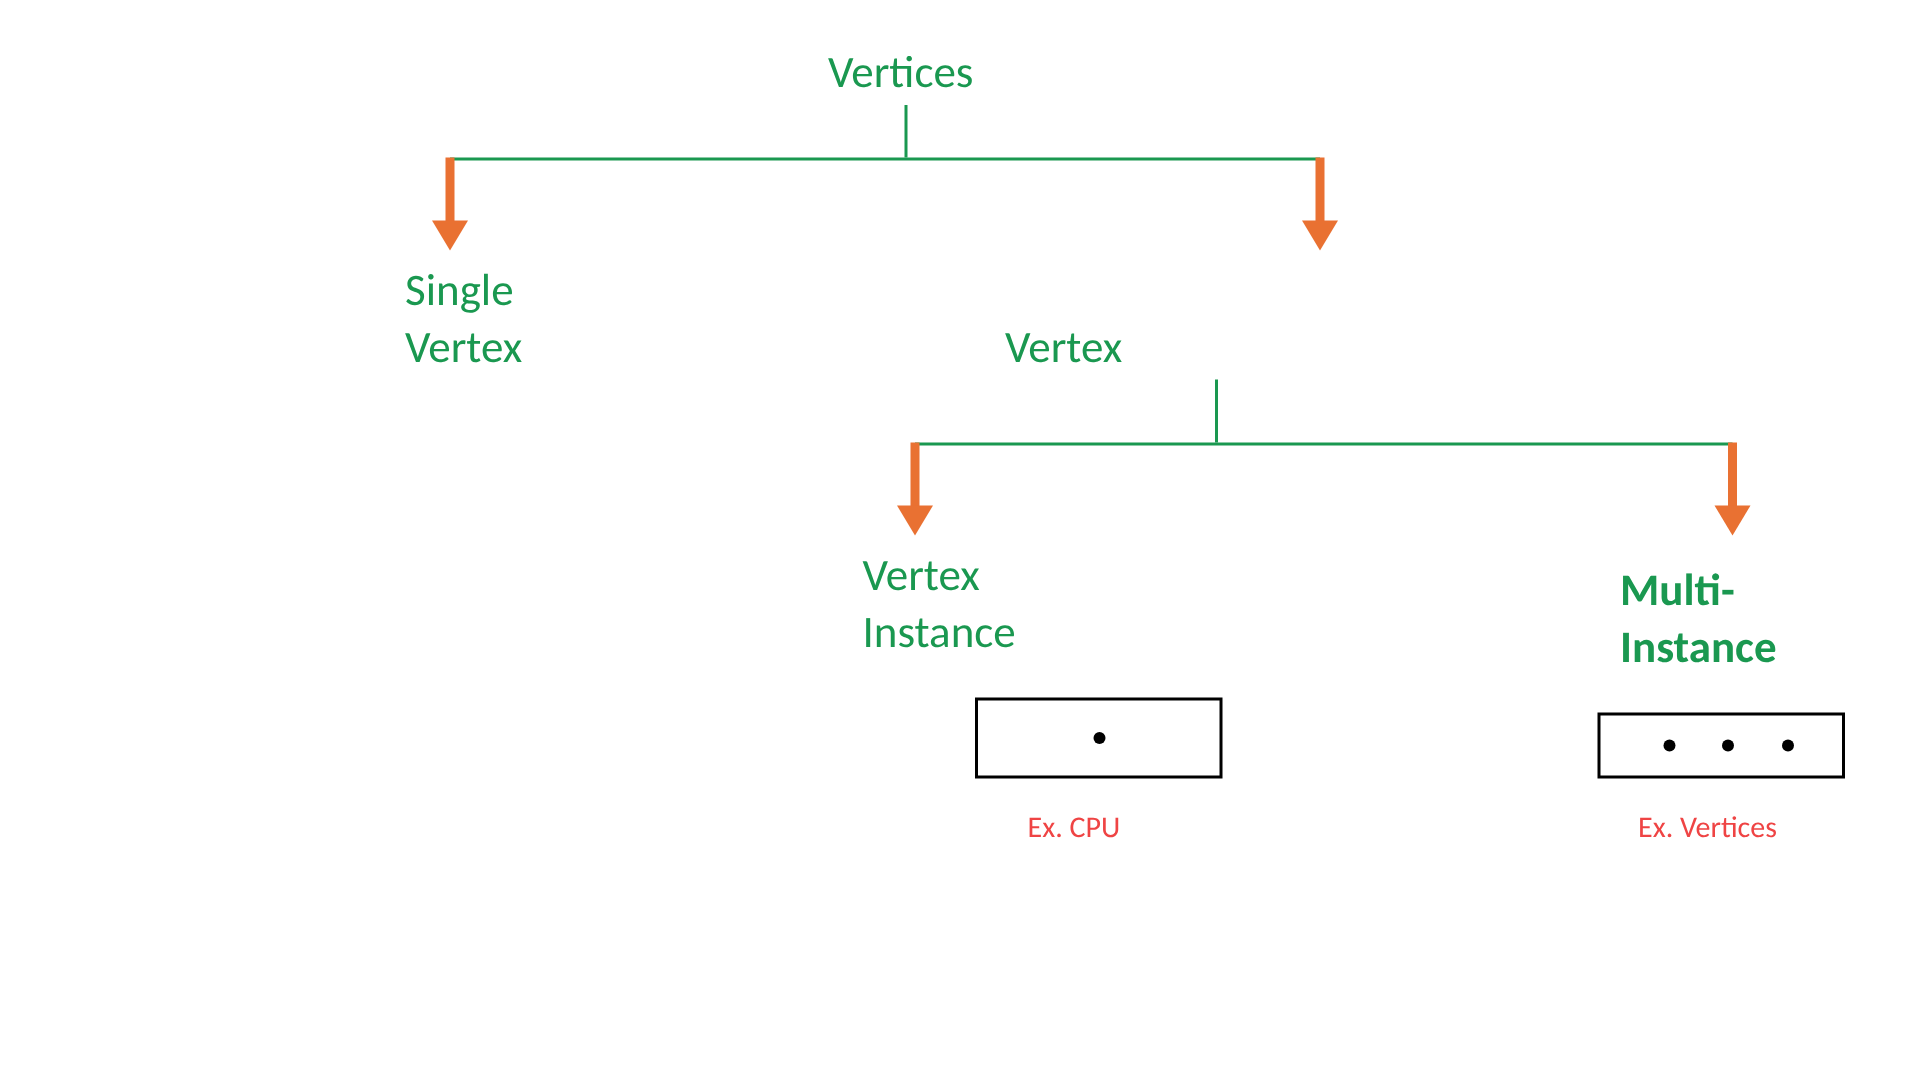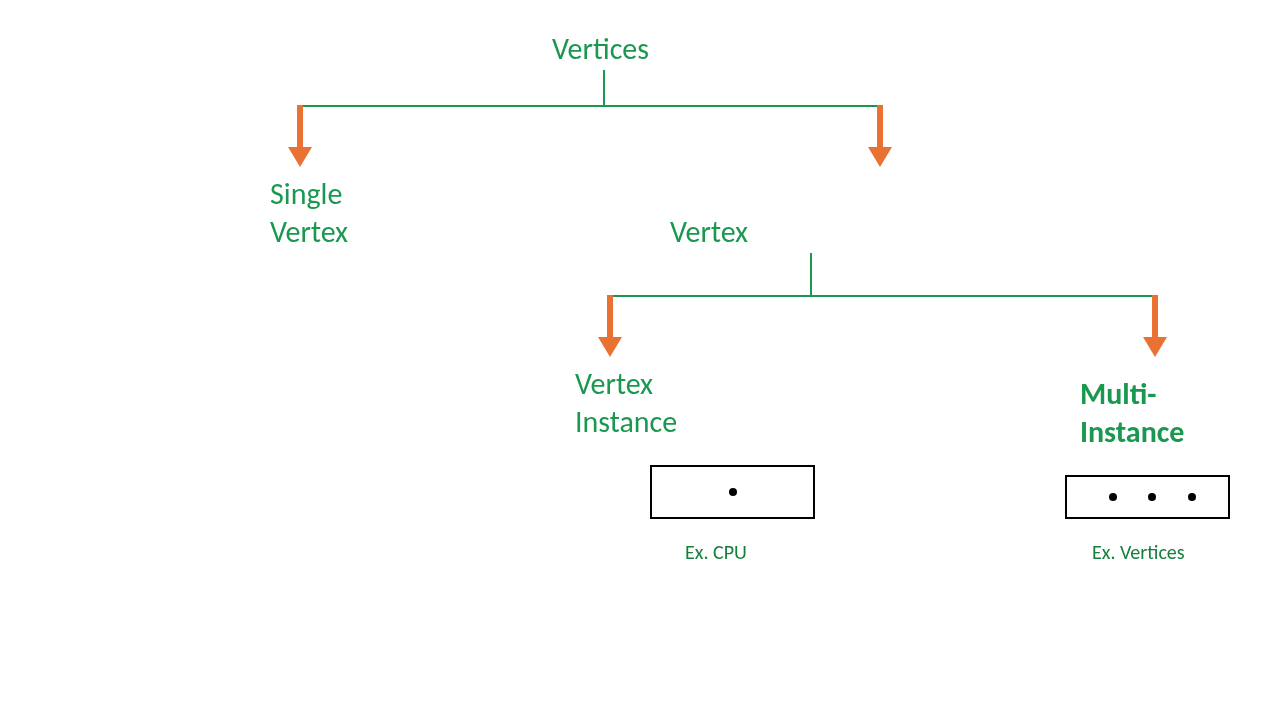--- a/index.html
+++ b/index.html
@@ -11,21 +11,21 @@
       font-family: Calibri, Arial, sans-serif;
     }
     .label {
       position: absolute;
       color: #1A9850;
       font-size: 30px;
       line-height: 1.25;
     }
     .example {
       position: absolute;
-      color: #15803d;
+      color: #ef4444;
       font-size: 20px;
     }
     .line-h {
       position: absolute;
       background: #1A9850;
       height: 2px;
     }
     .line-v {
       position: absolute;
       background: #1A9850;

